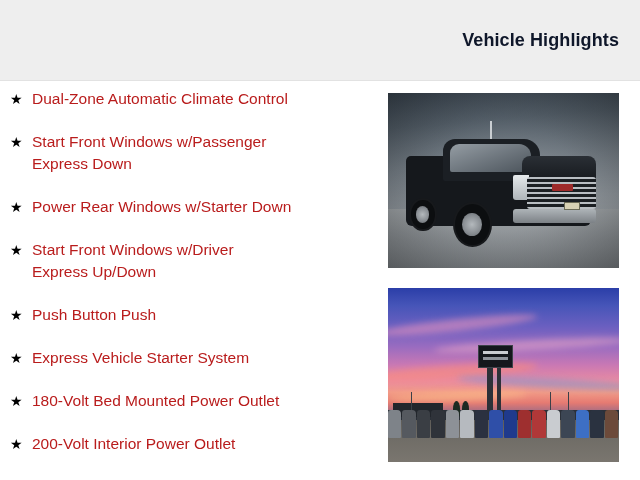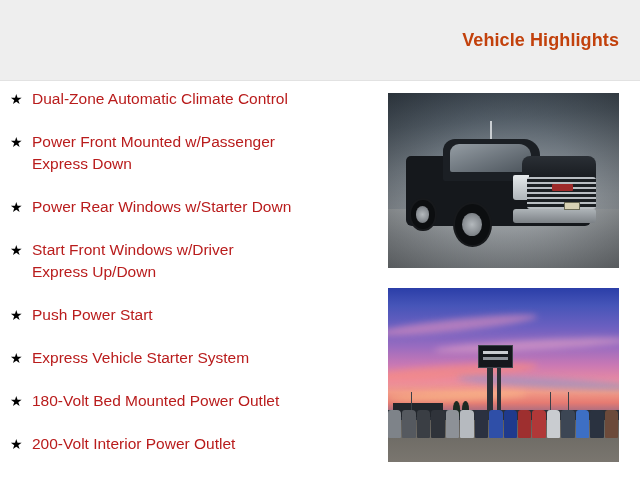--- a/index.html
+++ b/index.html
@@ -71,21 +71,21 @@
     transform: scaleX(0.82);
     transform-origin: center center;
     white-space: nowrap;
   }
   .page-title {
     position: absolute;
     right: 21px;
     top: 30px;
     font-size: 18px;
     font-weight: bold;
-    color: #c2410c;
+    color: #0f172a;
     letter-spacing: 0.1px;
     white-space: nowrap;
     text-align: right;
   }
 
   
   .features {
     position: absolute;
     left: 0;
     top: 88px;
@@ -375,35 +375,35 @@
     <div class="page-title">Vehicle Highlights</div>
   </div>
 
   <ul class="features">
     <li class="feature-item">
       <span class="bullet-star">★</span>
       <span class="feature-text">Dual-Zone Automatic Climate Control</span>
     </li>
     <li class="feature-item">
       <span class="bullet-star">★</span>
-      <span class="feature-text">Power Front Mounted w/Passenger
+      <span class="feature-text">Start Front Windows w/Passenger
 Express Down</span>
     </li>
     <li class="feature-item">
       <span class="bullet-star">★</span>
       <span class="feature-text">Power Rear Windows w/Starter Down</span>
     </li>
     <li class="feature-item">
       <span class="bullet-star">★</span>
       <span class="feature-text">Start Front Windows w/Driver
 Express Up/Down</span>
     </li>
     <li class="feature-item">
       <span class="bullet-star">★</span>
-      <span class="feature-text">Push Power Start</span>
+      <span class="feature-text">Push Button Push</span>
     </li>
     <li class="feature-item">
       <span class="bullet-star">★</span>
       <span class="feature-text">Express Vehicle Starter System</span>
     </li>
     <li class="feature-item">
       <span class="bullet-star">★</span>
       <span class="feature-text">180-Volt Bed Mounted Power Outlet</span>
     </li>
     <li class="feature-item">

